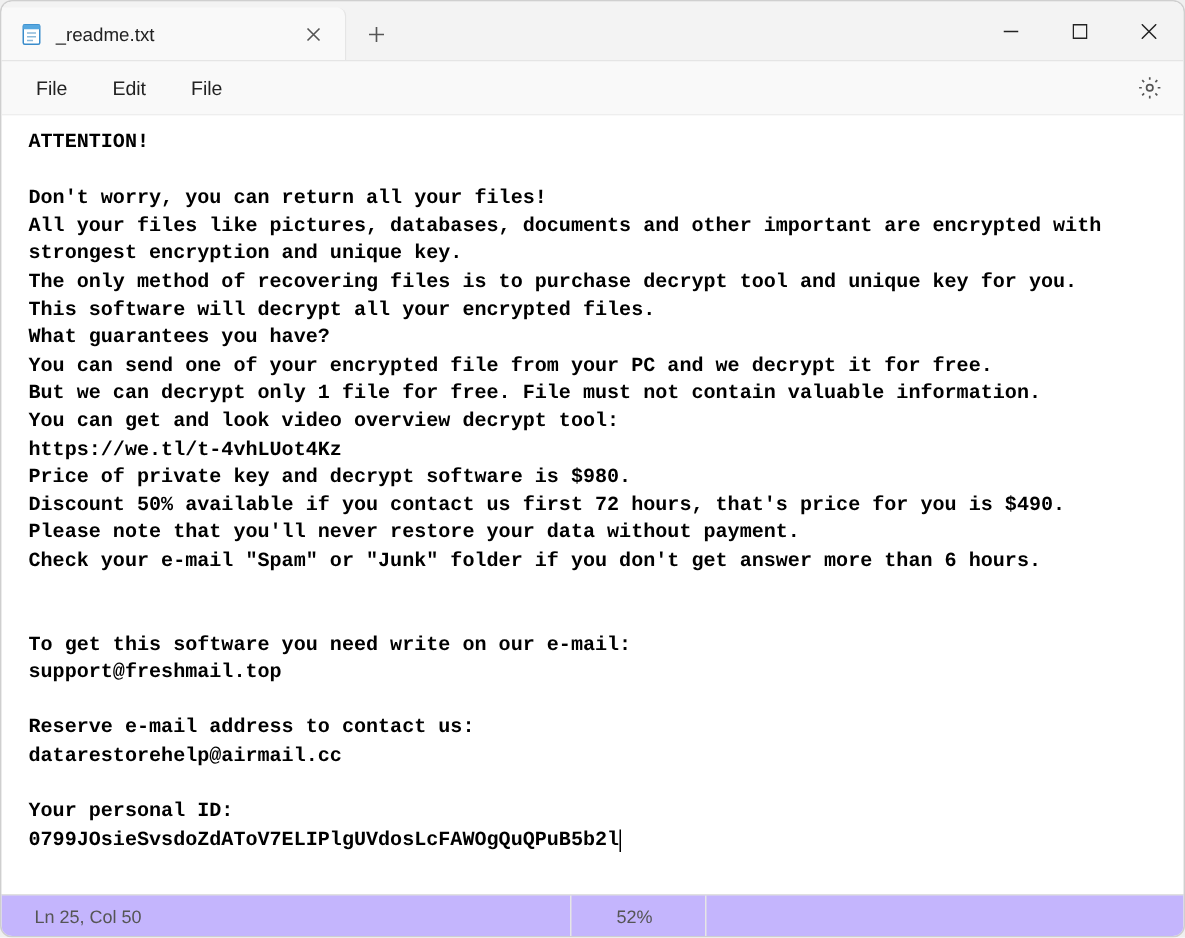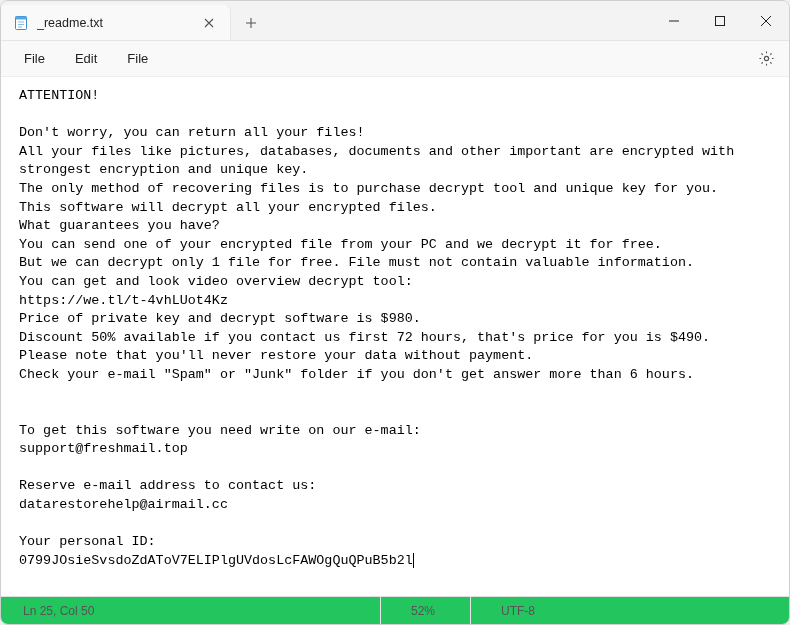--- a/index.html
+++ b/index.html
@@ -109,33 +109,34 @@
       padding: 10px 14px 6px 18px;
       overflow: hidden;
     }
     .content-text {
       font-family: Consolas, "Courier New", monospace;
       font-size: 13.4px;
       line-height: 18.6px;
       color: #000;
       white-space: pre-wrap;
       word-wrap: break-word;
+      font-weight: bold;
     }
     .caret {
       display: inline-block;
       width: 1px;
       height: 15px;
       background: #000;
       vertical-align: text-bottom;
       margin-left: 0px;
     }
 
     .statusbar {
       height: 28px;
-      background: #22c55e;
+      background: #c4b5fd;
       border-top: 1px solid #e0e0e0;
       display: flex;
       align-items: center;
       font-size: 12px;
       color: #555;
     }
     .status-cell {
       padding: 0 14px;
       height: 100%;
       display: flex;
@@ -232,16 +233,15 @@
 Reserve e-mail address to contact us:
 datarestorehelp@airmail.cc
 
 Your personal ID:
 0799JOsieSvsdoZdAToV7ELIPlgUVdosLcFAWOgQuQPuB5b2l</span><span class="caret"></span></div>
   </div>
 
   <div class="statusbar">
     <div class="status-cell first">Ln 25, Col 50</div>
     <div class="status-cell zoom">52%</div>
-    <div class="status-cell enc">UTF-8</div>
   </div>
 
 </div>
 
 </body></html>

